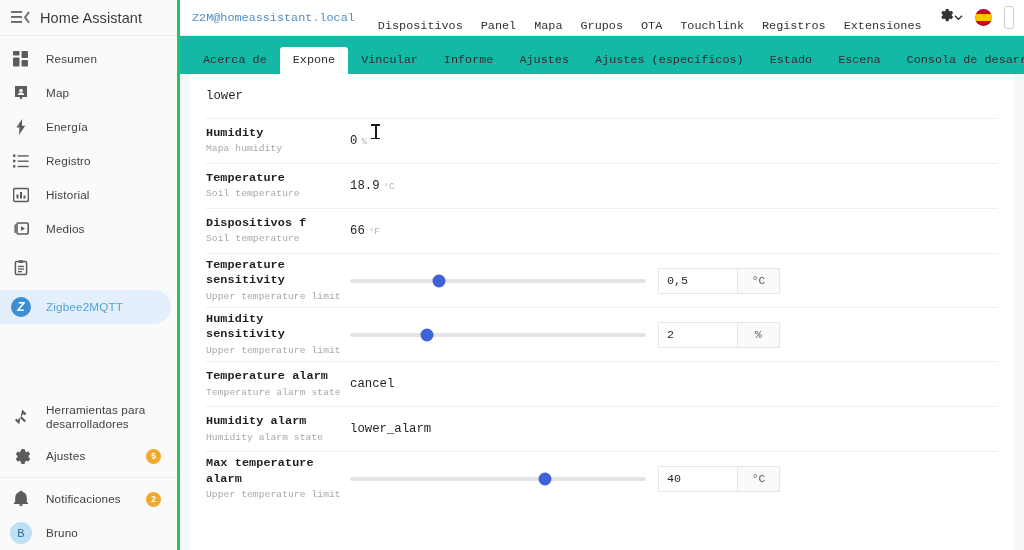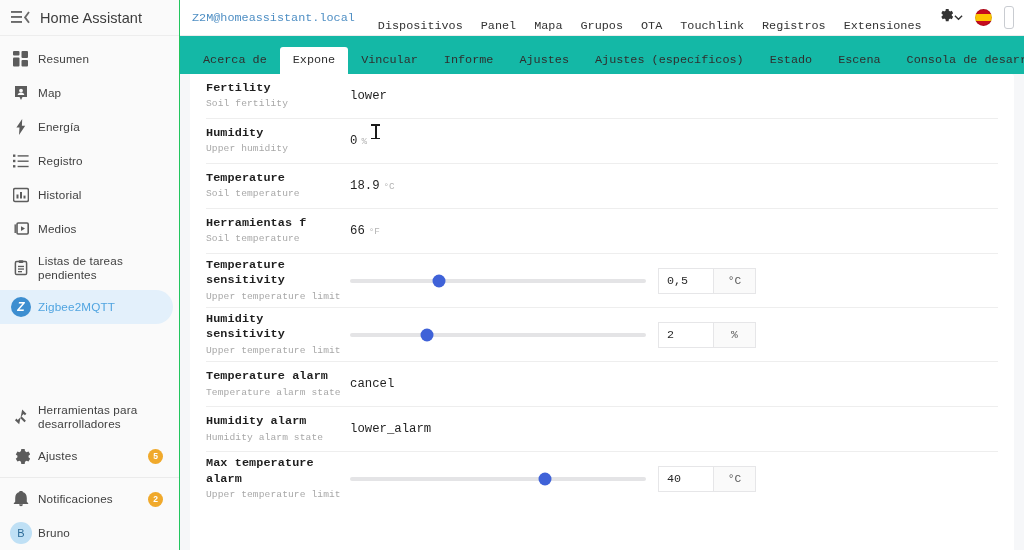--- a/index.html
+++ b/index.html
@@ -8,42 +8,42 @@
     font-family: "Liberation Sans", sans-serif;
     background: #ffffff;
     overflow: hidden;
   }
   .app { display: flex; width: 1024px; height: 550px; }
 
   
   .sidebar {
     width: 180px; height: 550px;
     background: #fafafa;
-    border-right: 1px solid #22c55e;
+    border-right: 3px solid #22c55e;
     display: flex; flex-direction: column;
     flex: 0 0 180px;
   }
   .sb-header {
     height: 36px; display: flex; align-items: center;
     padding: 0 8px; gap: 8px;
     border-bottom: 1px solid #ededed;
   }
   .collapse-icon {
     width: 24px; height: 24px; flex: 0 0 24px;
     display: flex; align-items: center; justify-content: center;
     color: #6a6a6a;
   }
   .sb-title {
     font-size: 14.5px; color: #3c3c3c; font-weight: 400;
     letter-spacing: .1px; white-space: nowrap;
   }
   .sb-list { padding-top: 6px; }
   .sb-item {
     height: 34px; display: flex; align-items: center;
-    padding: 0 10px; gap: 6px;
+    padding: 0 10px; gap: 14px;
     cursor: pointer; position: relative;
     border-radius: 0 18px 18px 0;
     margin-right: 6px;
   }
   .sb-item .ic {
     width: 22px; height: 22px; flex: 0 0 22px;
     display: flex; align-items: center; justify-content: center;
     color: #5c5c5c;
   }
   .sb-item .lbl {
@@ -164,21 +164,21 @@
   .track {
     position: relative; width: 296px; height: 4px;
     background: #e4e4e6; border-radius: 2px;
   }
   .thumb {
     position: absolute; top: 50%; width: 13px; height: 13px;
     border-radius: 50%; background: #3f62d8;
     transform: translate(-50%, -50%);
   }
   .numbox {
-    width: 56px; height: 26px; margin-left: 8px;
+    width: 80px; height: 26px; margin-left: 8px;
     border: 1px solid #e6e6e8; background: #fff;
     display: flex; align-items: center; padding: 0 8px;
     font-size: 11.7px; color: #2a2a2a;
   }
   .unitbox {
     width: 42px; height: 26px;
     border: 1px solid #e6e6e8; border-left: none; background: #fafafa;
     display: flex; align-items: center; justify-content: center;
     font-size: 11.3px; color: #5a5a5a;
   }
@@ -281,21 +281,20 @@
       <div class="sb-item two-line">
         <span class="ic">
           <svg width="16" height="16" viewBox="0 0 16 16" fill="none">
             <rect x="2.4" y="1.6" width="11.2" height="13" rx="1.3" stroke="currentColor" stroke-width="1.5"></rect>
             <rect x="5.6" y="0.3" width="4.8" height="2.6" rx="0.8" fill="currentColor"></rect>
             <rect x="5" y="5.8" width="6" height="1.3" fill="currentColor"></rect>
             <rect x="5" y="8.4" width="6" height="1.3" fill="currentColor"></rect>
             <rect x="5" y="11" width="4" height="1.3" fill="currentColor"></rect>
           </svg>
         </span>
-        <span class="lbl">Listas de tareas pendientes</span>
       </div>
       <div class="sb-item active">
         <span class="ic">
           <span class="z2m-logo">Z</span>
         </span>
         <span class="lbl">Zigbee2MQTT</span>
       </div>
     </div>
 
     <div class="sb-spacer"></div>
@@ -378,51 +377,47 @@
       <div class="tab">Ajustes</div>
       <div class="tab">Ajustes (específicos)</div>
       <div class="tab">Estado</div>
       <div class="tab">Escena</div>
       <div class="tab">Consola de desarrollo</div>
     </div>
 
     <div class="card">
       <div class="rows" id="rows">
           <div class="row">
-            <div class="rlabel">
-              <div class="rname">Fertility</div>
-              <div class="rdesc">Soil fertility</div>
-            </div>
             <div class="rvalue">
               <span>lower</span>
             </div>
           </div>
           <div class="row">
             <div class="rlabel">
               <div class="rname">Humidity</div>
-              <div class="rdesc">Upper humidity</div>
+              <div class="rdesc">Mapa humidity</div>
             </div>
             <div class="rvalue">
               <span>0</span>
               <span class="unit">%</span>
             </div>
           </div>
           <div class="row">
             <div class="rlabel">
               <div class="rname">Temperature</div>
               <div class="rdesc">Soil temperature</div>
             </div>
             <div class="rvalue">
               <span>18.9</span>
               <span class="unit">°C</span>
             </div>
           </div>
           <div class="row">
             <div class="rlabel">
-              <div class="rname">Herramientas f</div>
+              <div class="rname">Dispositivos f</div>
               <div class="rdesc">Soil temperature</div>
             </div>
             <div class="rvalue">
               <span>66</span>
               <span class="unit">°F</span>
             </div>
           </div>
           <div class="row">
             <div class="rlabel">
               <div class="rname">Temperature sensitivity</div>

